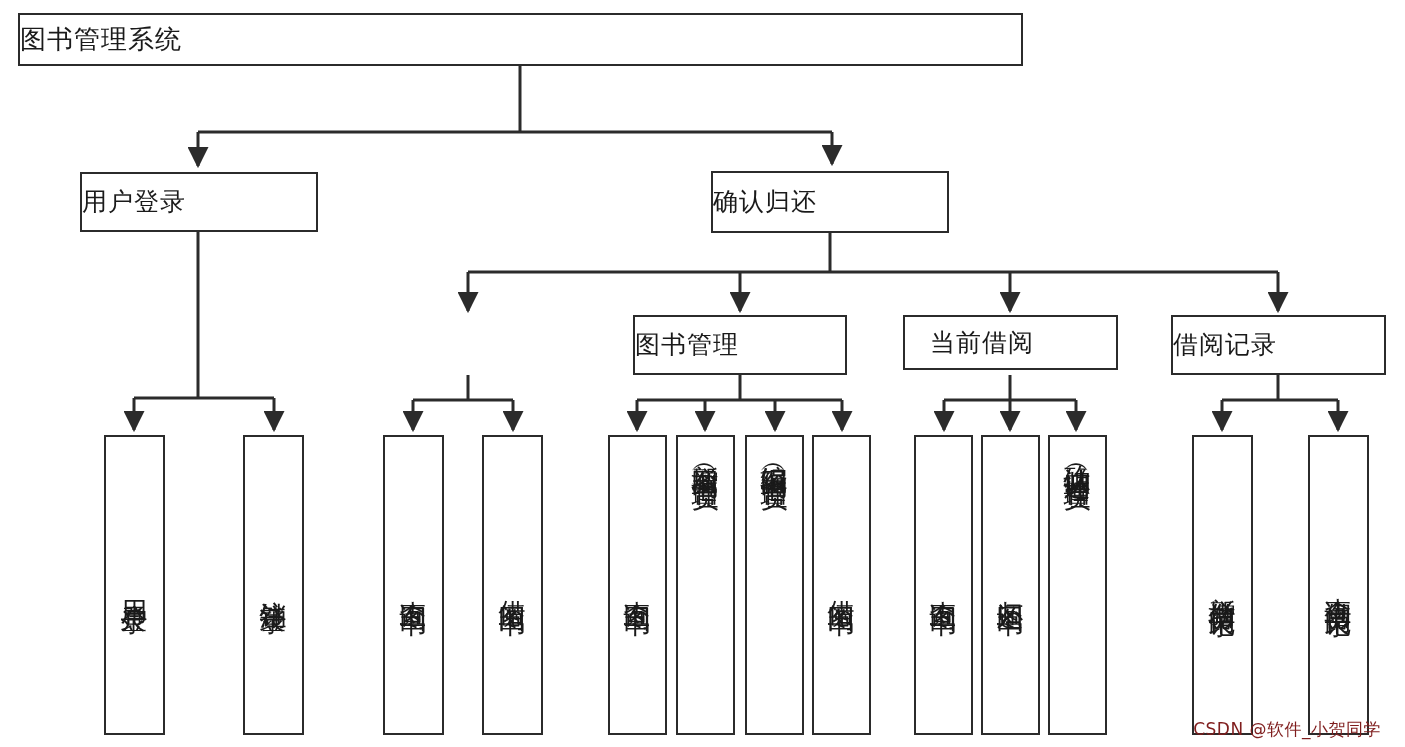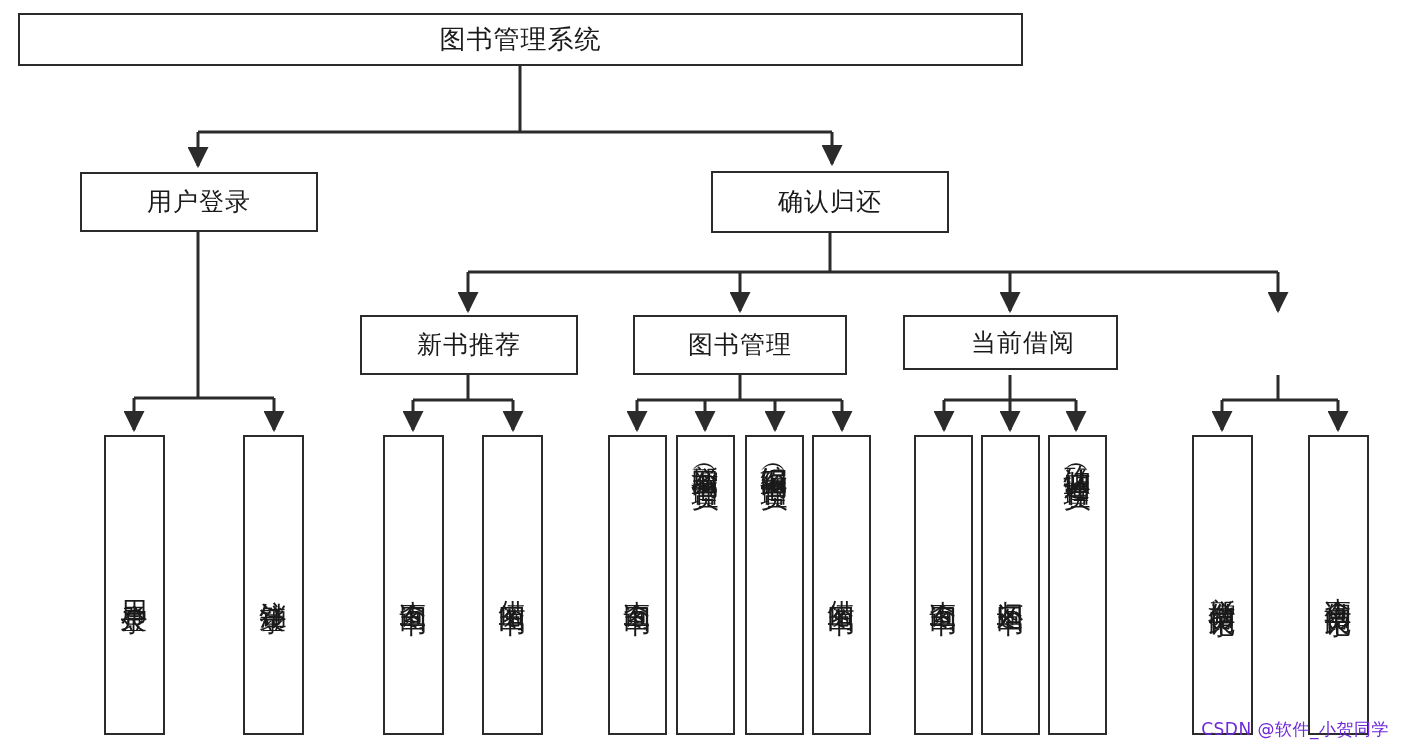--- a/index.html
+++ b/index.html
@@ -26,21 +26,20 @@
     height: 747px;
     pointer-events: none;
   }
   .node {
     position: absolute;
     box-sizing: border-box;
     border: 2.5px solid #2b2b2b;
     background: #ffffff;
     display: flex;
     align-items: center;
-    justify-content: center;
     color: #1a1a1a;
   }
   .node .label {
     display: block;
     text-align: center;
     line-height: 1.18;
   }
   
   .node.horiz .label {
     font-size: 25px;
@@ -63,24 +62,24 @@
     line-height: 1;
     letter-spacing: 3px;
     white-space: nowrap;
   }
   .node.vert.short {
     align-items: center;
     padding-top: 0;
   }
   #watermark {
     position: absolute;
-    right: 16px;
+    right: 24px;
     bottom: 6px;
     font-size: 17px;
-    color: #6d28d9;
+    color: #7f1d1d;
     white-space: nowrap;
     letter-spacing: 0.5px;
     margin-top: 40px;
   }
 </style>
 </head>
 <body>
 
 <div id="diagram-canvas">
 
@@ -139,32 +138,32 @@
   </div>
 
   <div class="node horiz" style="left:80px; top:172px; width:238px; height:60px;">
     <span class="label">用户登录</span>
   </div>
 
   <div class="node horiz" style="left:711px; top:171px; width:238px; height:62px;">
     <span class="label">确认归还</span>
   </div>
 
-  <div class="node horiz" style="left:360px; top:315px; width:218px; height:60px;">
-    <span class="label">新书推荐</span>
-  </div>
 
   <div class="node horiz" style="left:633px; top:315px; width:214px; height:60px;">
     <span class="label">图书管理</span>
   </div>
 
   <div class="node horiz" style="left:903px; top:315px; width:215px; height:55px;padding-left:25px;">
     <span class="label">当前借阅</span>
   </div>
 
+  <div class="node horiz" style="left:1171px; top:315px; width:215px; height:60px;">
+    <span class="label">借阅记录</span>
+  </div>
 
   <div class="node vert short" style="left:104px; top:435px; width:61px; height:300px;">
     <span class="label">用户登录</span>
   </div>
 
   <div class="node vert short" style="left:243px; top:435px; width:61px; height:300px;">
     <span class="label">注销登录</span>
   </div>
 
   <div class="node vert short" style="left:383px; top:435px; width:61px; height:300px;">

